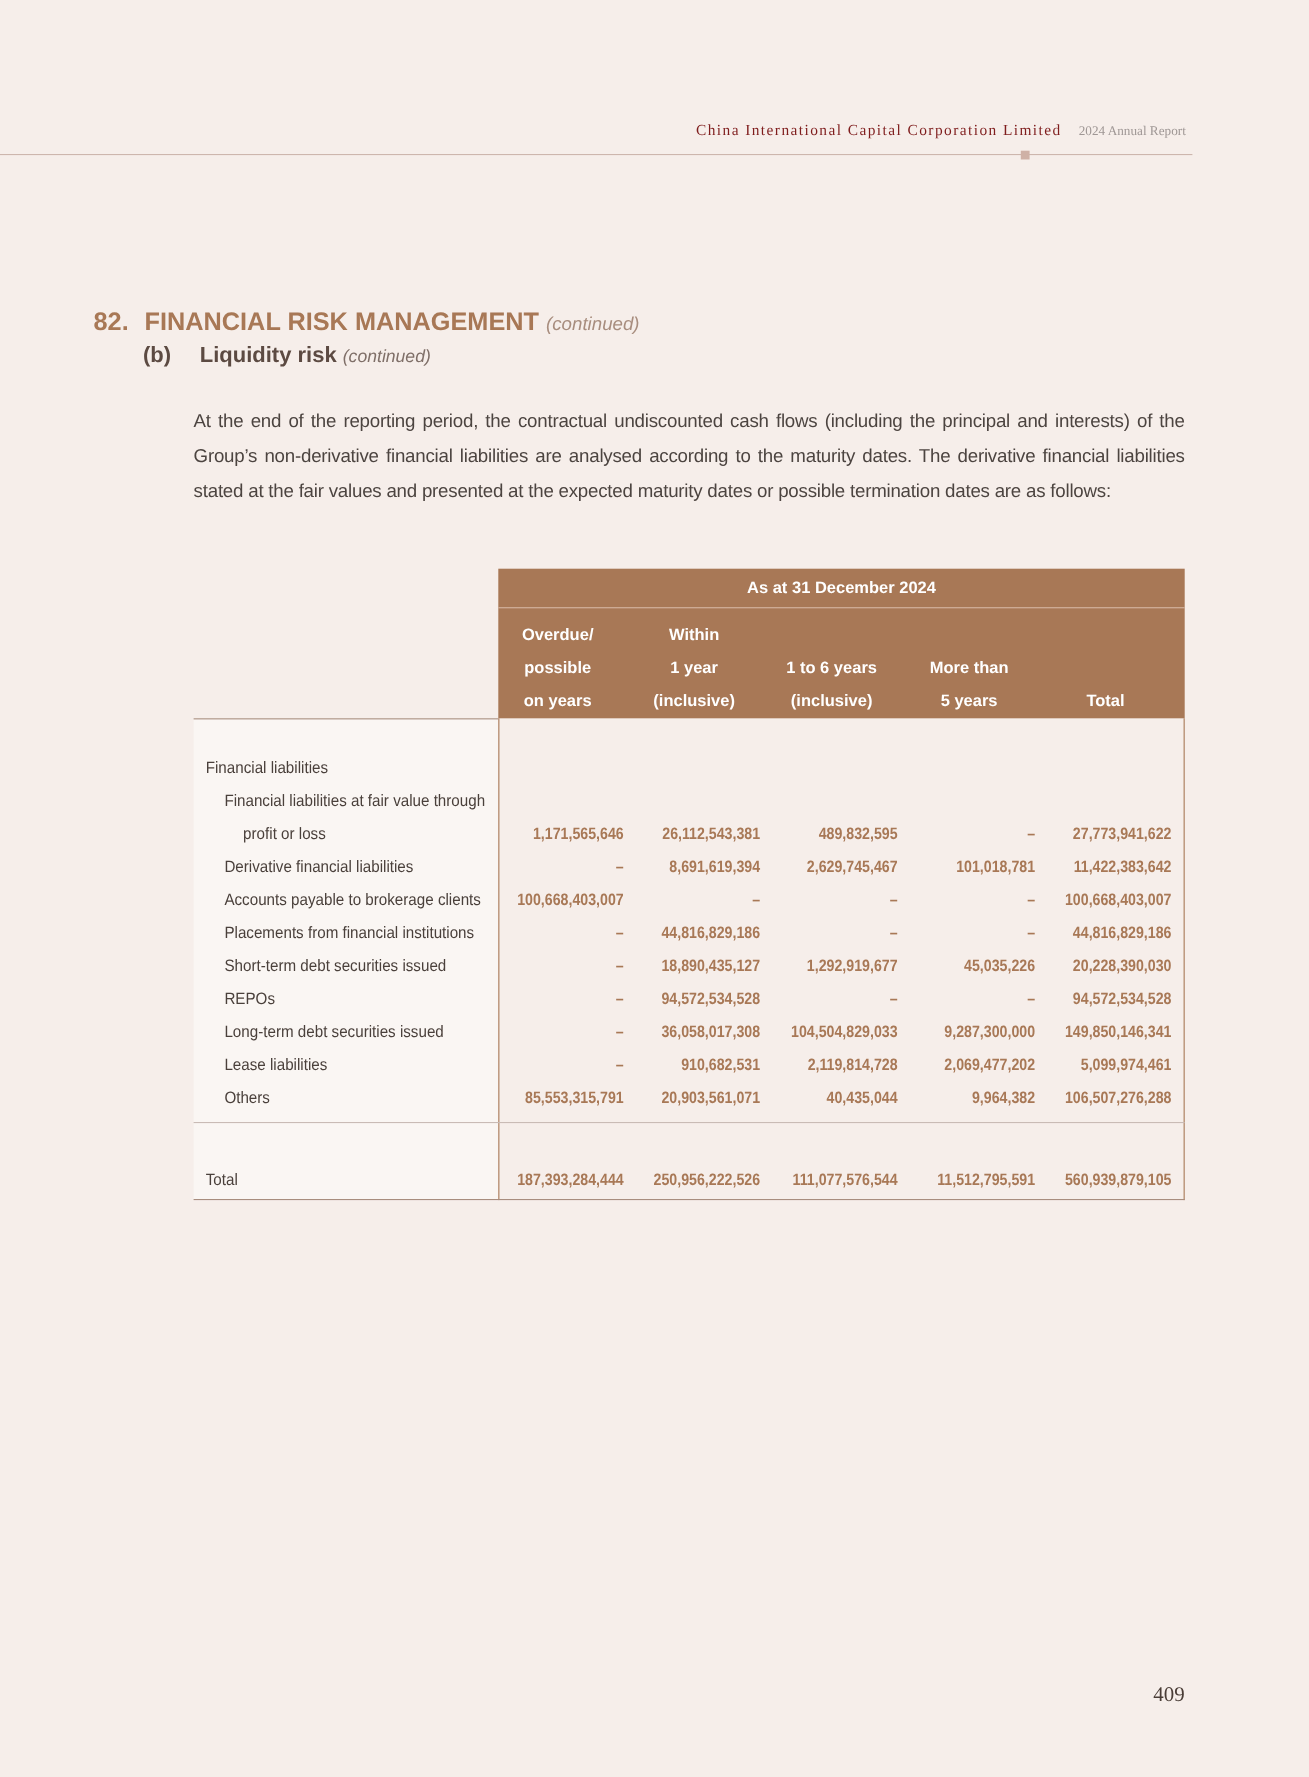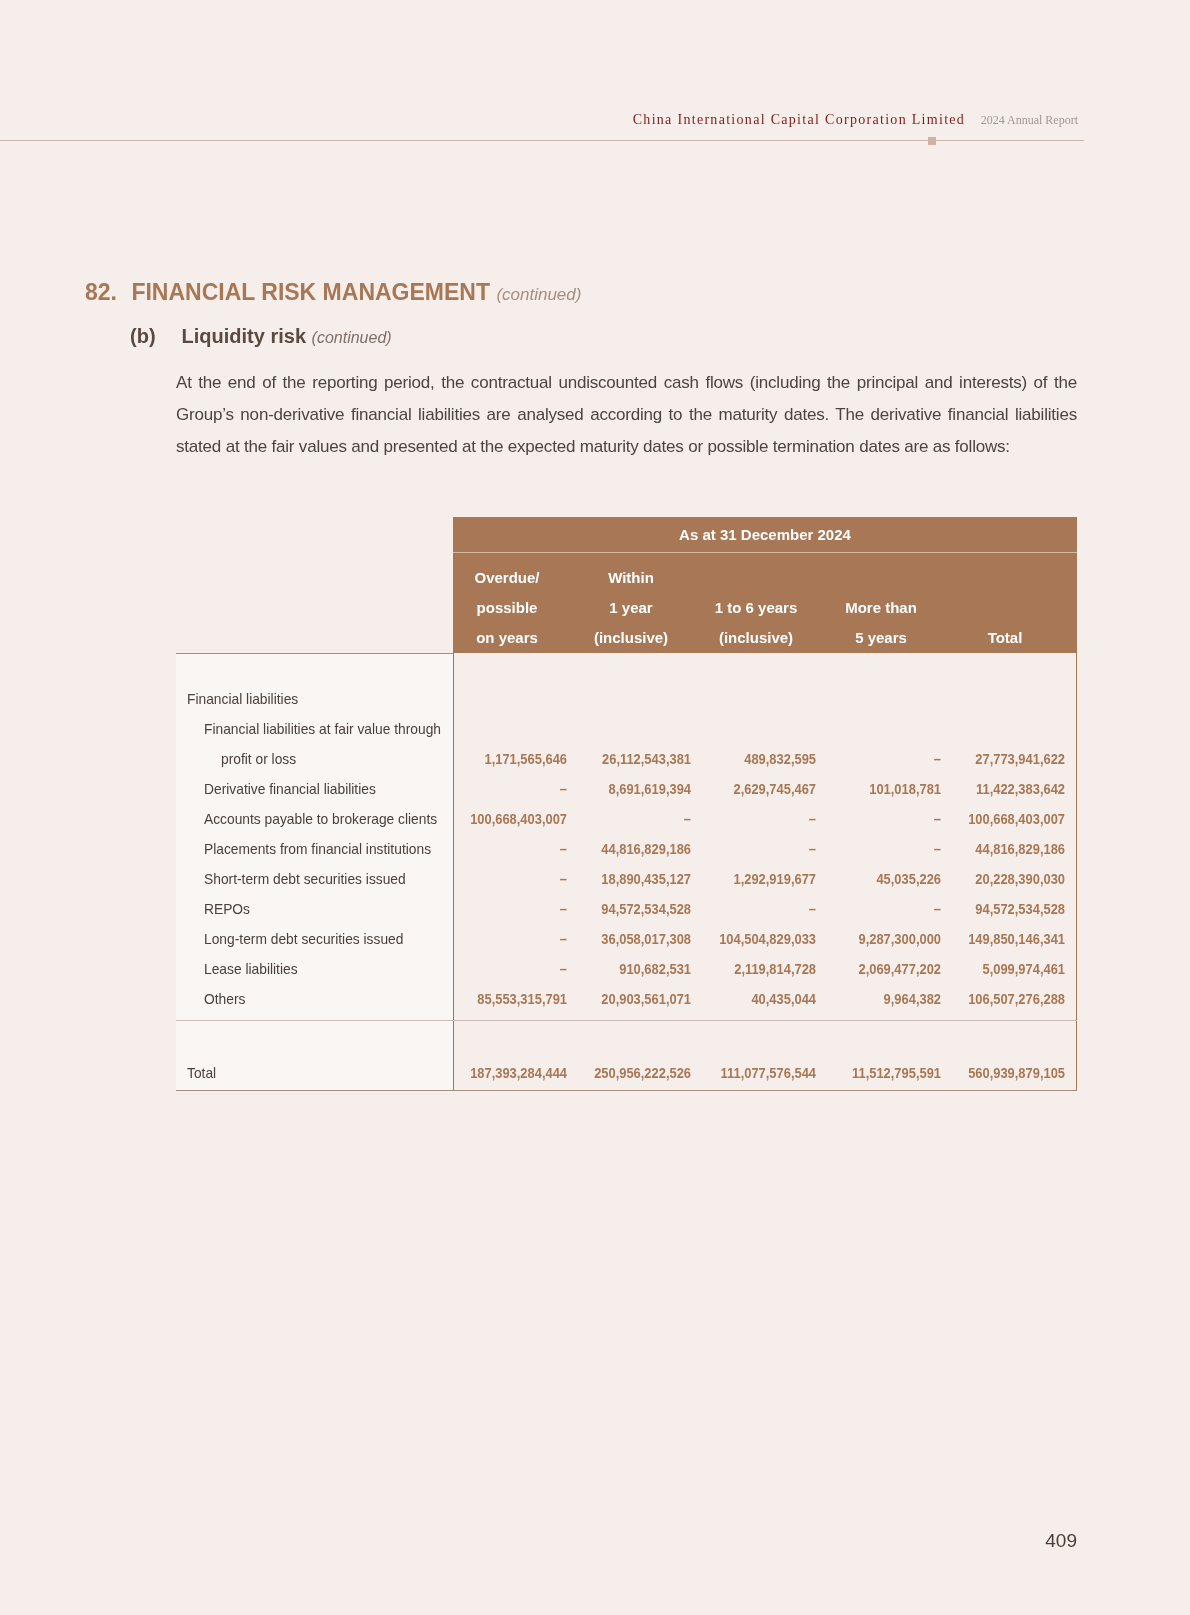--- a/index.html
+++ b/index.html
@@ -22,21 +22,21 @@
   .header-marker {
     position: absolute; top: 137px; left: 928px; width: 8px; height: 8px; background: #cfb1a6;
   }
   .section-title {
     position: absolute; top: 279px; left: 85px;
     font-size: 23px; font-weight: bold; color: #a87856; white-space: nowrap;
   }
   .section-title .num { margin-right: 8px; }
   .section-title .cont { font-size: 17px; font-weight: normal; font-style: italic; color: #a88d7e; }
   .subsection-title {
-    position: absolute; top: 325px; left: 130px;
+    position: absolute; top: 312px; left: 130px;
     font-size: 20px; font-weight: bold; color: #5c4a42; white-space: nowrap;
   }
   .subsection-title .letter { display: inline-block; width: 46px; }
   .subsection-title .cont { font-size: 16px; font-weight: normal; font-style: italic; color: #7f6f68; }
   .intro-paragraph {
     position: absolute; top: 367px; left: 176px; width: 901px;
     font-size: 17px; line-height: 32px; color: #4c4440;
     text-align: justify; text-align-last: left;
     letter-spacing: -0.2px;
   }
@@ -68,21 +68,21 @@
   .row-label {
     position: absolute; font-size: 15px; color: #4a403b; white-space: nowrap;
     transform: scaleX(0.92); transform-origin: left center;
   }
   .cell {
     position: absolute; font-size: 15px; font-weight: bold; color: #a87856; text-align: right;
     white-space: nowrap; transform: scaleX(0.86); transform-origin: right center;
   }
   .page-number {
     position: absolute; top: 1530px; right: 113px;
-    font-family: Liberation Sans, sans-serif; font-size: 19px; color: #4a3d37;
+    font-family: Liberation Serif, serif; font-size: 19px; color: #4a3d37;
   }
 </style>
 </head>
 <body>
 
 <div class="running-header">
   <span class="company">China International Capital Corporation Limited</span>
   <span class="report">2024 Annual Report</span>
 </div>
 <div class="header-rule"></div>

